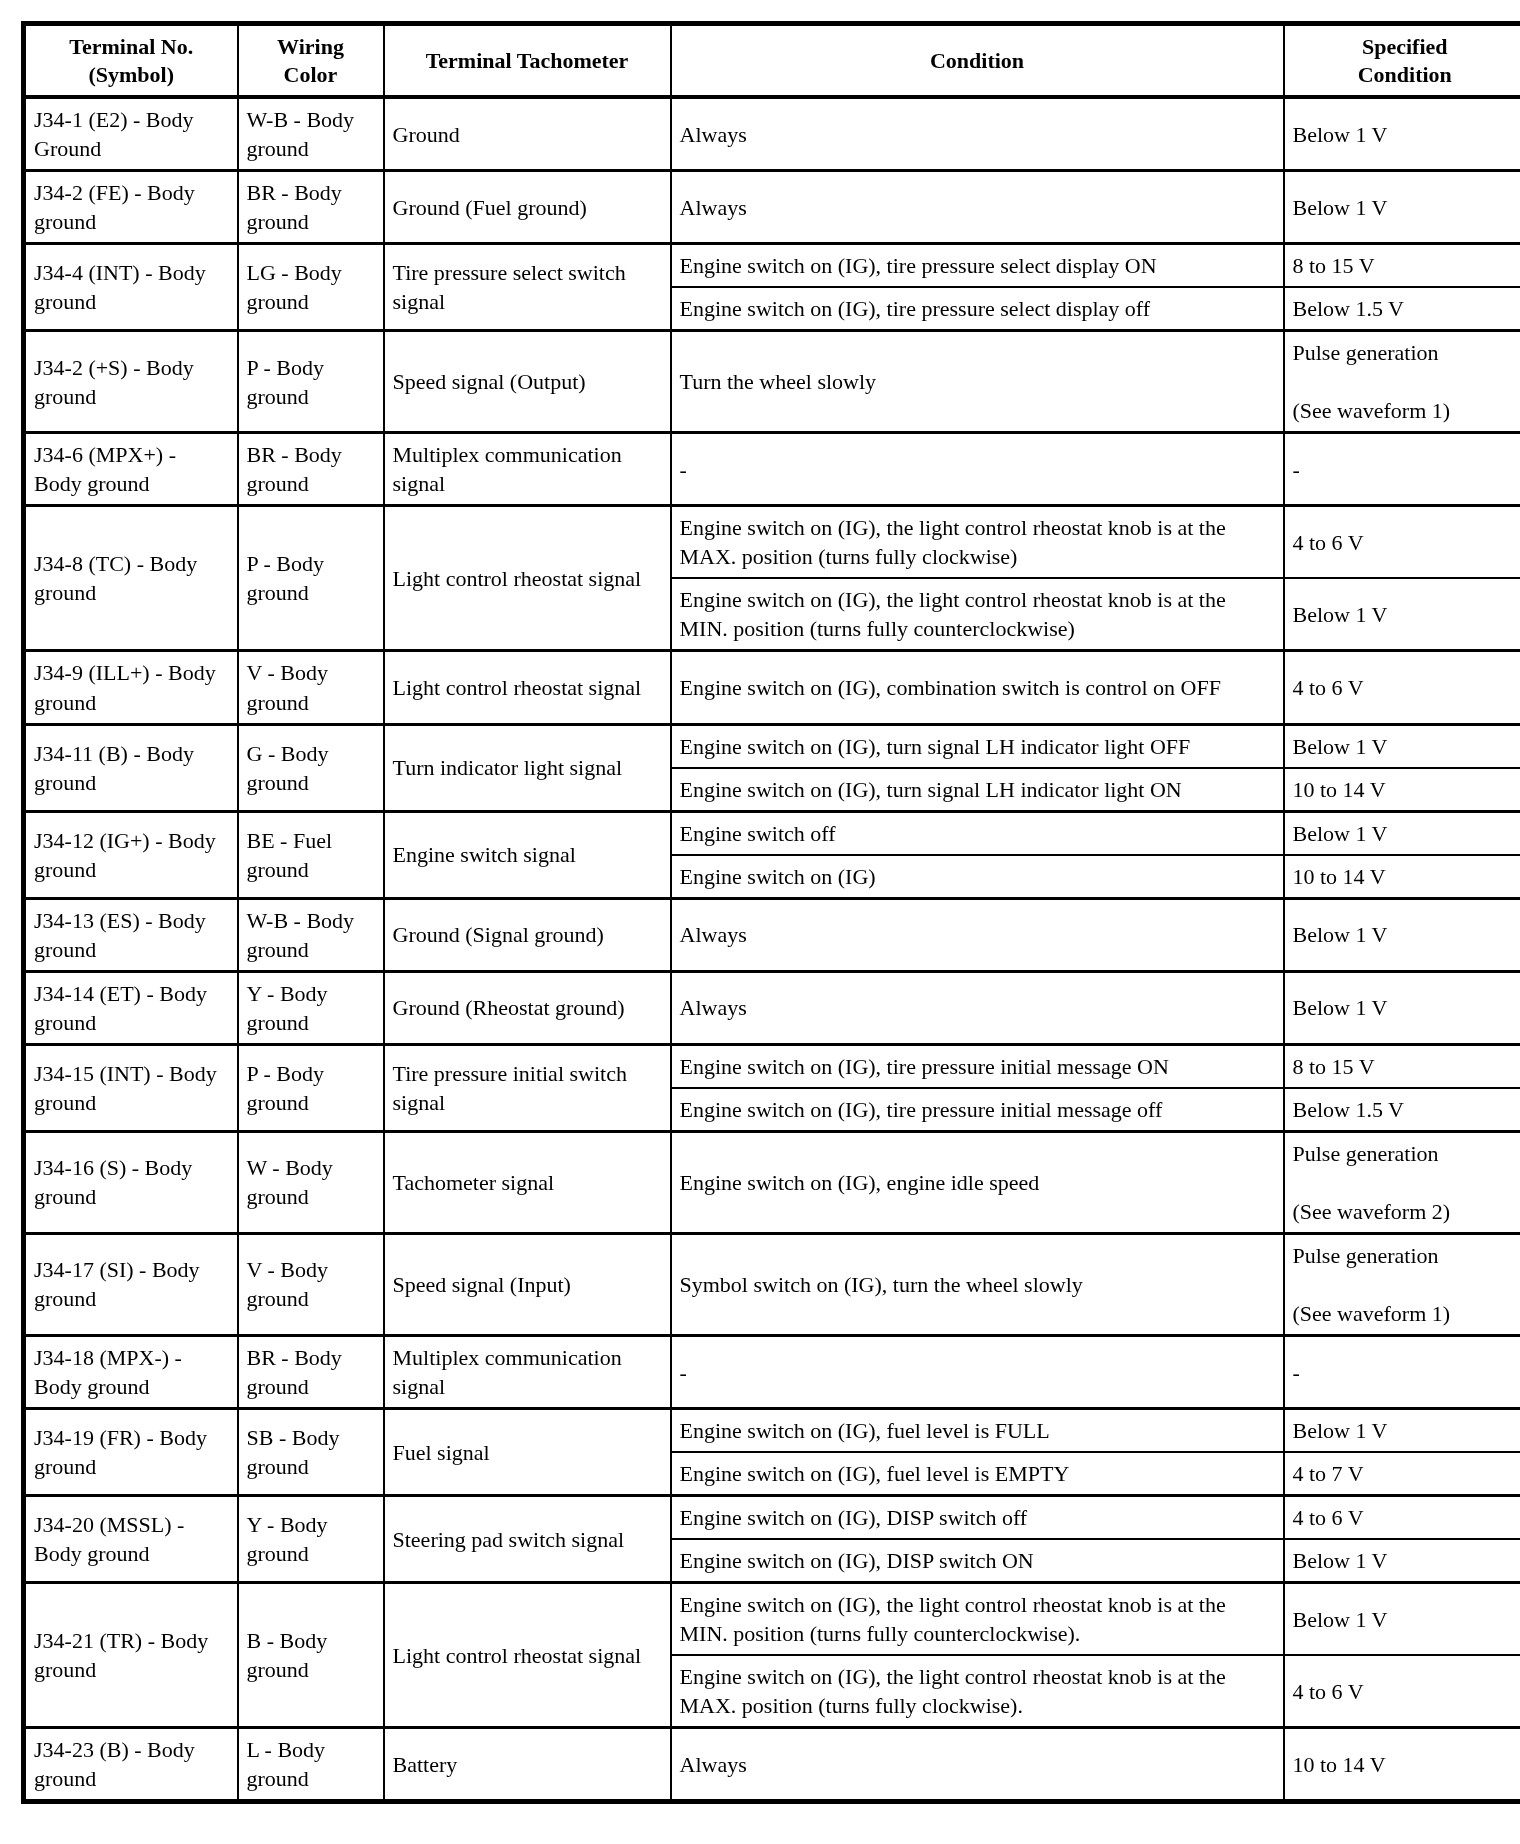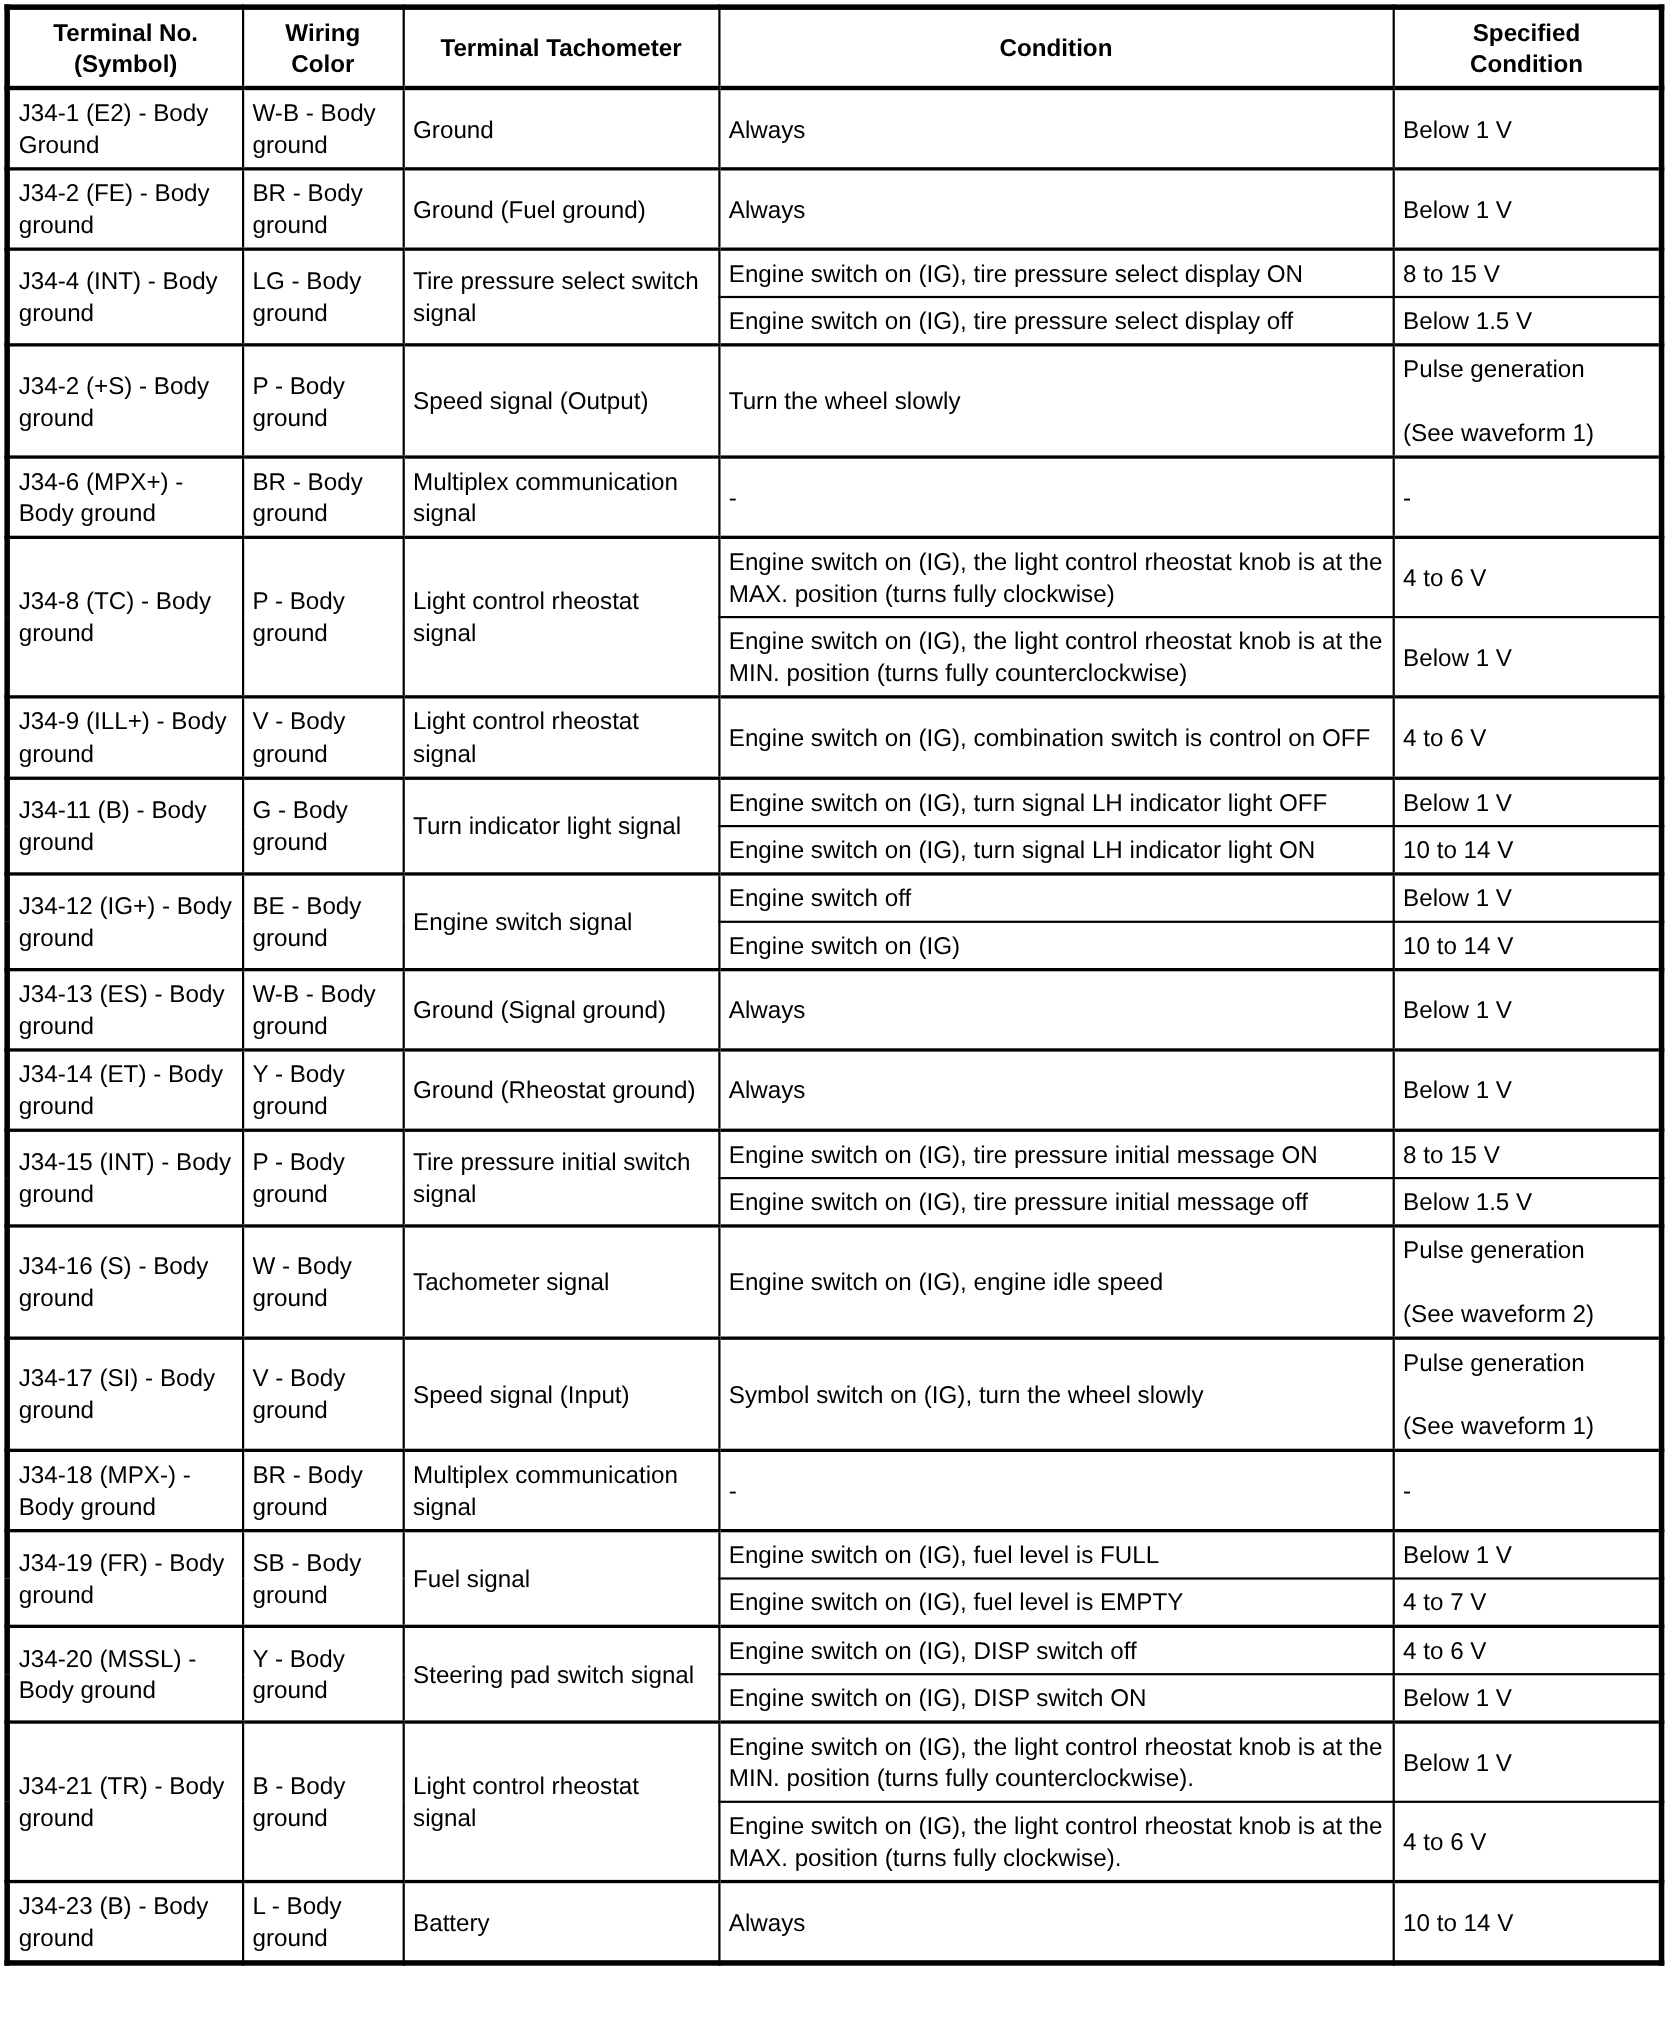--- a/index.html
+++ b/index.html
@@ -6,21 +6,22 @@
     margin: 0;
     padding: 0;
     background: #ffffff;
   }
   body {
     width: 1520px;
     font-family: "Liberation Sans", sans-serif;
     color: #000000;
   }
   .page {
-    padding: 4px;
+    padding: 21px;
+    font-family: Liberation Serif, serif;
   }
   table.term-table {
     border-collapse: collapse;
     table-layout: fixed;
     width: 1504px;
     border: 5px solid #000000;
     font-size: 22px;
     line-height: 1.32;
   }
   col.c-terminal    { width: 214px; }
@@ -143,21 +144,21 @@
           <td rowspan="2" class="cell-description">Turn indicator light signal</td>
           <td class="cell-condition">Engine switch on (IG), turn signal LH indicator light OFF</td>
           <td class="cell-specified">Below 1 V</td>
         </tr>
         <tr>
           <td class="cell-condition">Engine switch on (IG), turn signal LH indicator light ON</td>
           <td class="cell-specified">10 to 14 V</td>
         </tr>
         <tr class="row-start">
           <td rowspan="2" class="cell-terminal">J34-12 (IG+) - Body ground</td>
-          <td rowspan="2" class="cell-color">BE - Body ground</td>
+          <td rowspan="2" class="cell-color">BE - Fuel ground</td>
           <td rowspan="2" class="cell-description">Engine switch signal</td>
           <td class="cell-condition">Engine switch off</td>
           <td class="cell-specified">Below 1 V</td>
         </tr>
         <tr>
           <td class="cell-condition">Engine switch on (IG)</td>
           <td class="cell-specified">10 to 14 V</td>
         </tr>
         <tr class="row-start">
           <td rowspan="1" class="cell-terminal">J34-13 (ES) - Body ground</td>

